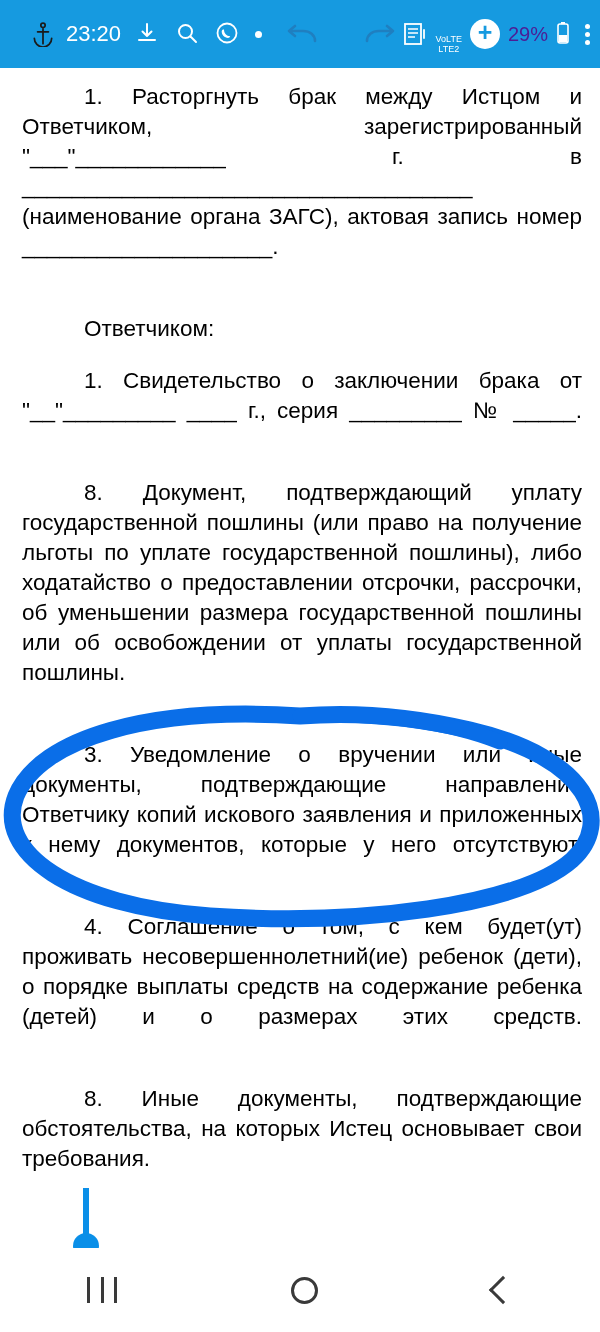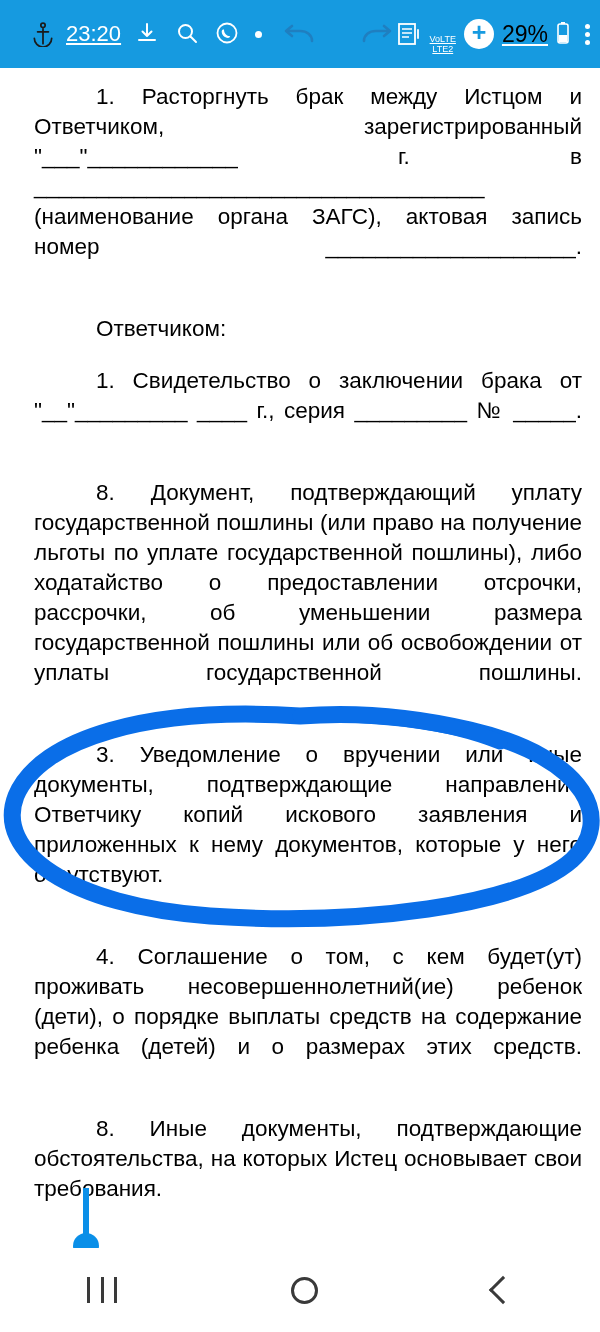--- a/index.html
+++ b/index.html
@@ -20,21 +20,20 @@
   
   .toolbar {
     position: absolute;
     left: 0; top: 0;
     width: 600px;
     height: 68px;
     background: #169ae0;
     display: flex;
     align-items: center;
     color: #ffffff;
-    text-decoration: underline;
   }
   .tb-left {
     display: flex;
     align-items: center;
     gap: 14px;
     padding-left: 30px;
     flex: 0 0 auto;
   }
   .clock {
     font-size: 22px;
@@ -56,22 +55,22 @@
     gap: 52px;
     margin-left: 10px;
   }
   .tb-right {
     display: flex;
     align-items: center;
     gap: 8px;
     padding-right: 10px;
   }
   .battery-text {
-    font-size: 23px;
-    color: #000000;
+    font-size: 20px;
+    color: #4c1d95;
   }
   .dot {
     width: 7px; height: 7px;
     border-radius: 50%;
     background: #ffffff;
     display: inline-block;
   }
   .plus-circle {
     width: 30px; height: 30px;
     border-radius: 50%;
@@ -114,21 +113,21 @@
     padding: 14px 18px 0 18px;
     background: #ffffff;
     overflow: hidden;
   }
   .p {
     font-size: 22.5px;
     line-height: 30px;
     color: #000000;
     text-align: justify;
     text-justify: inter-word;
-    margin: 0 0 22px 16px;
+    margin: 0 0 22px 4px;
     text-indent: 62px;
     letter-spacing: 0px;
   }
 
   
   .p::after {
     content: "";
     display: inline-block;
     width: 100%;
   }

